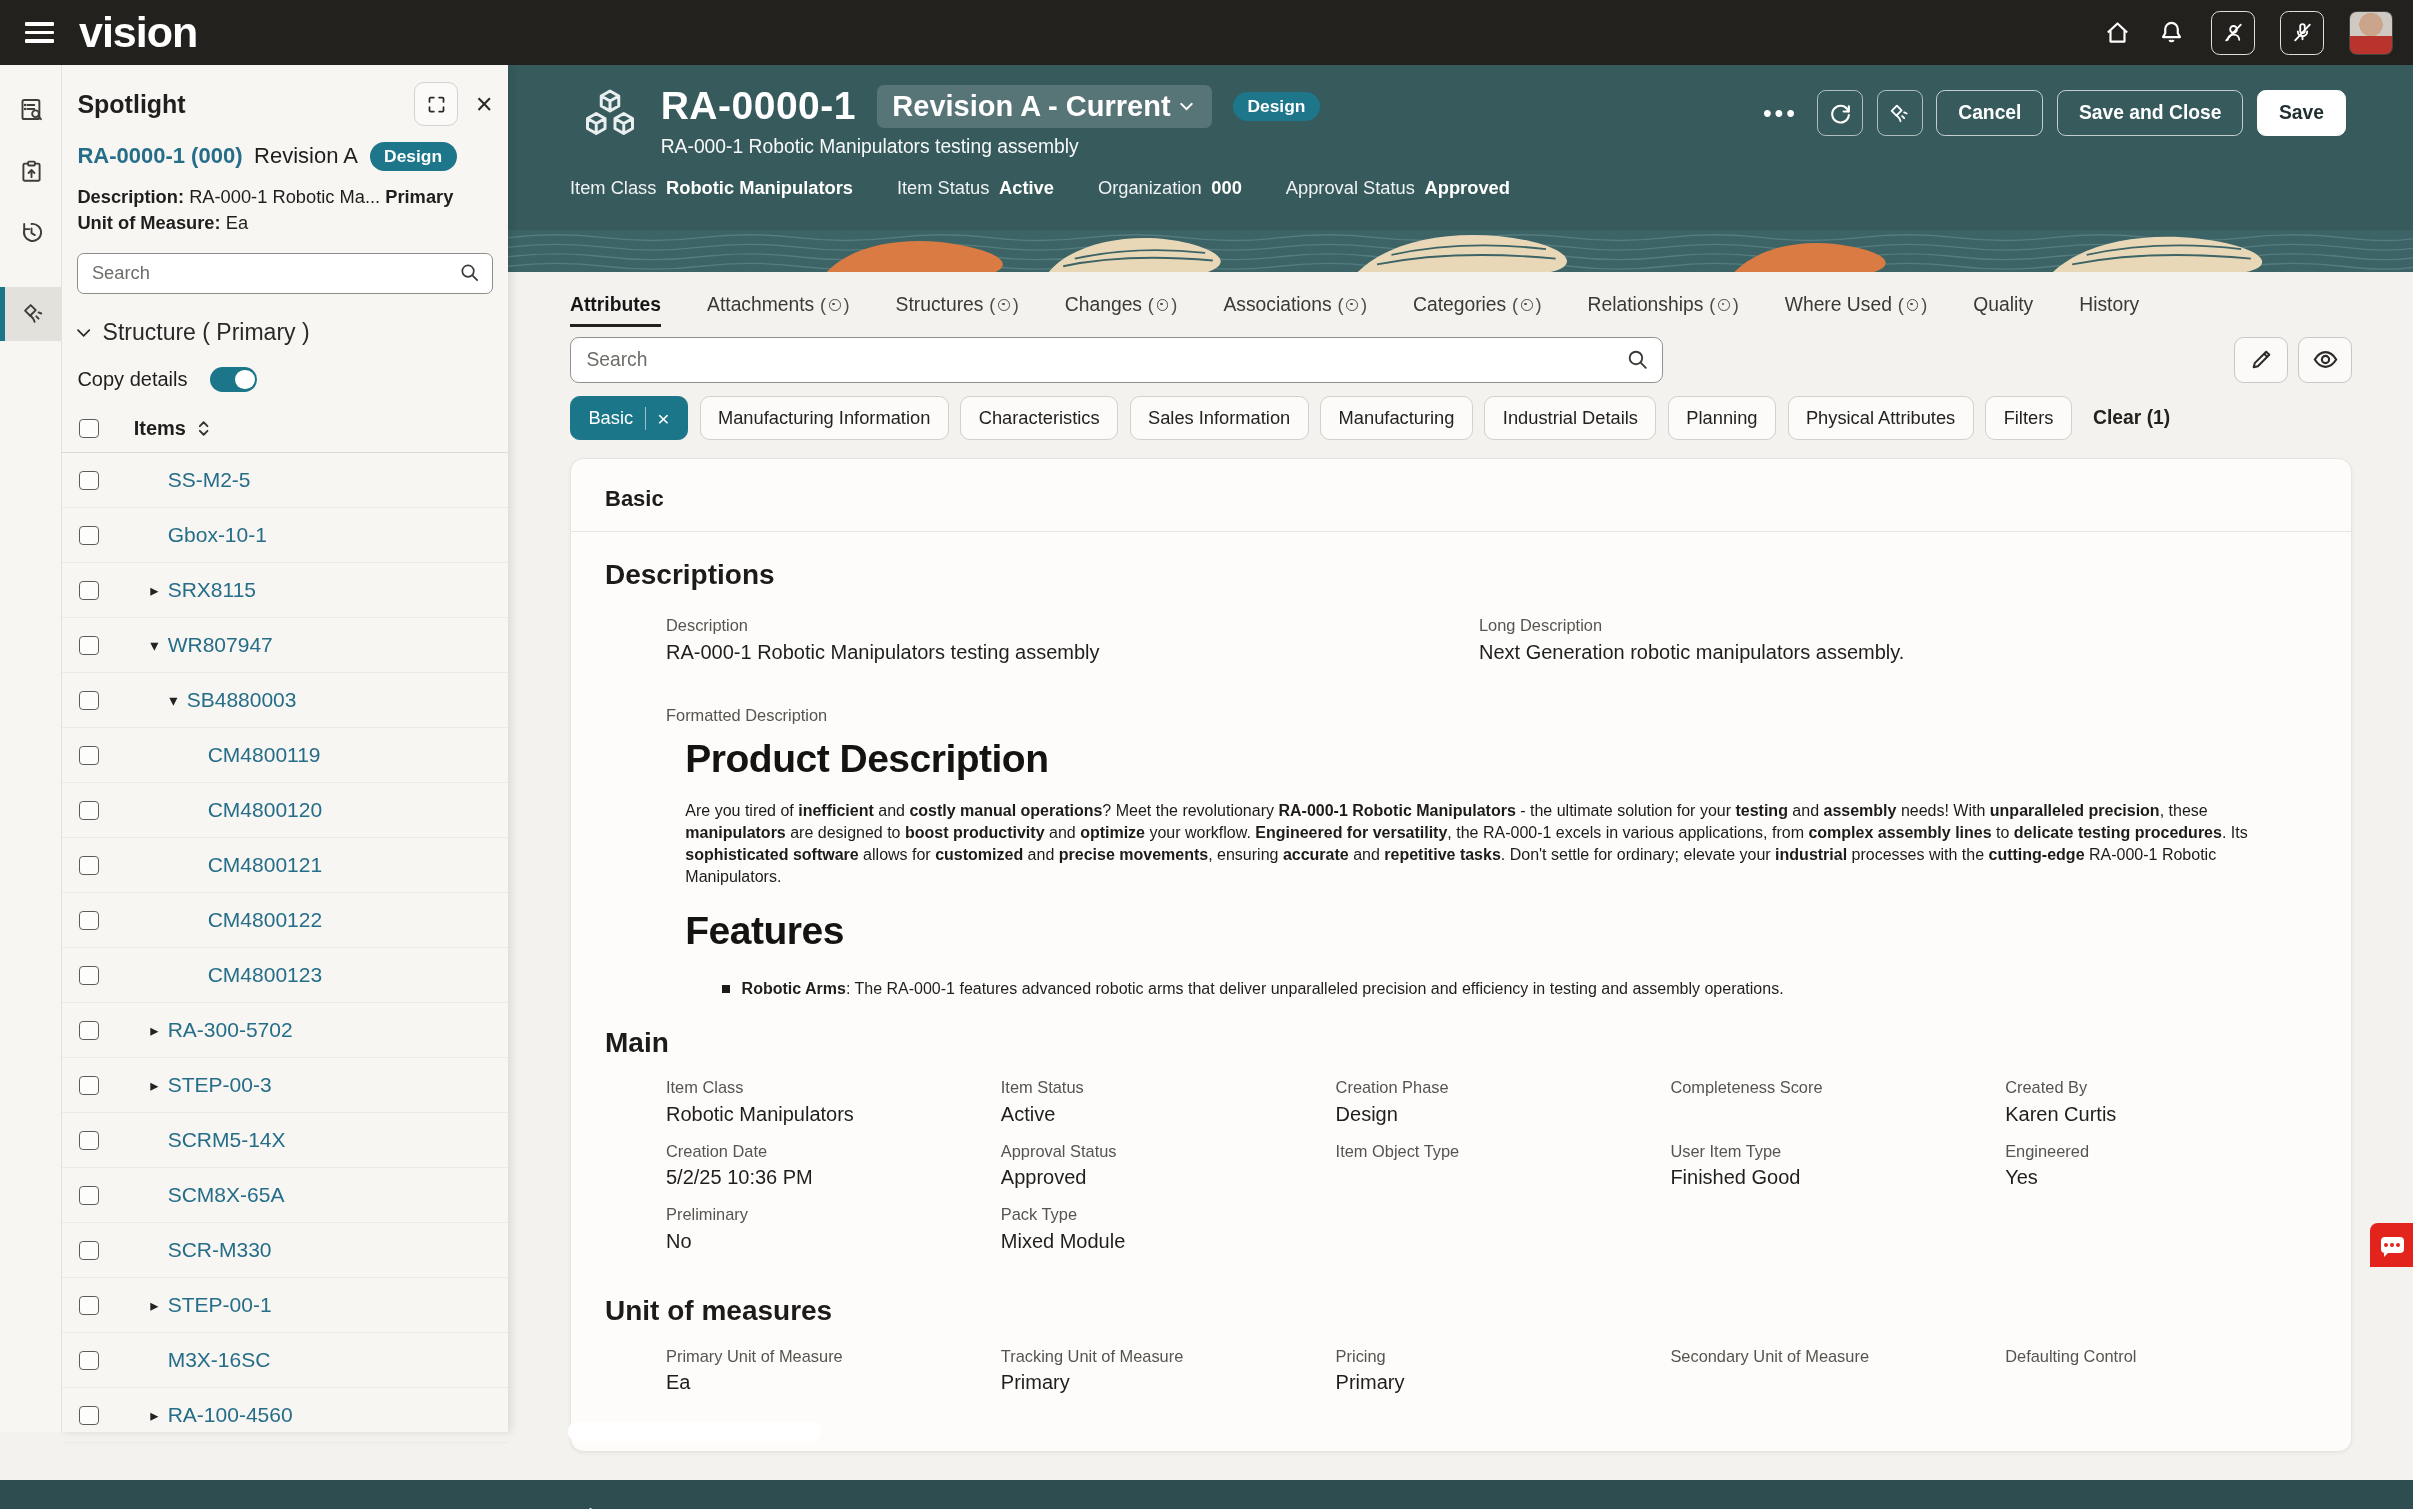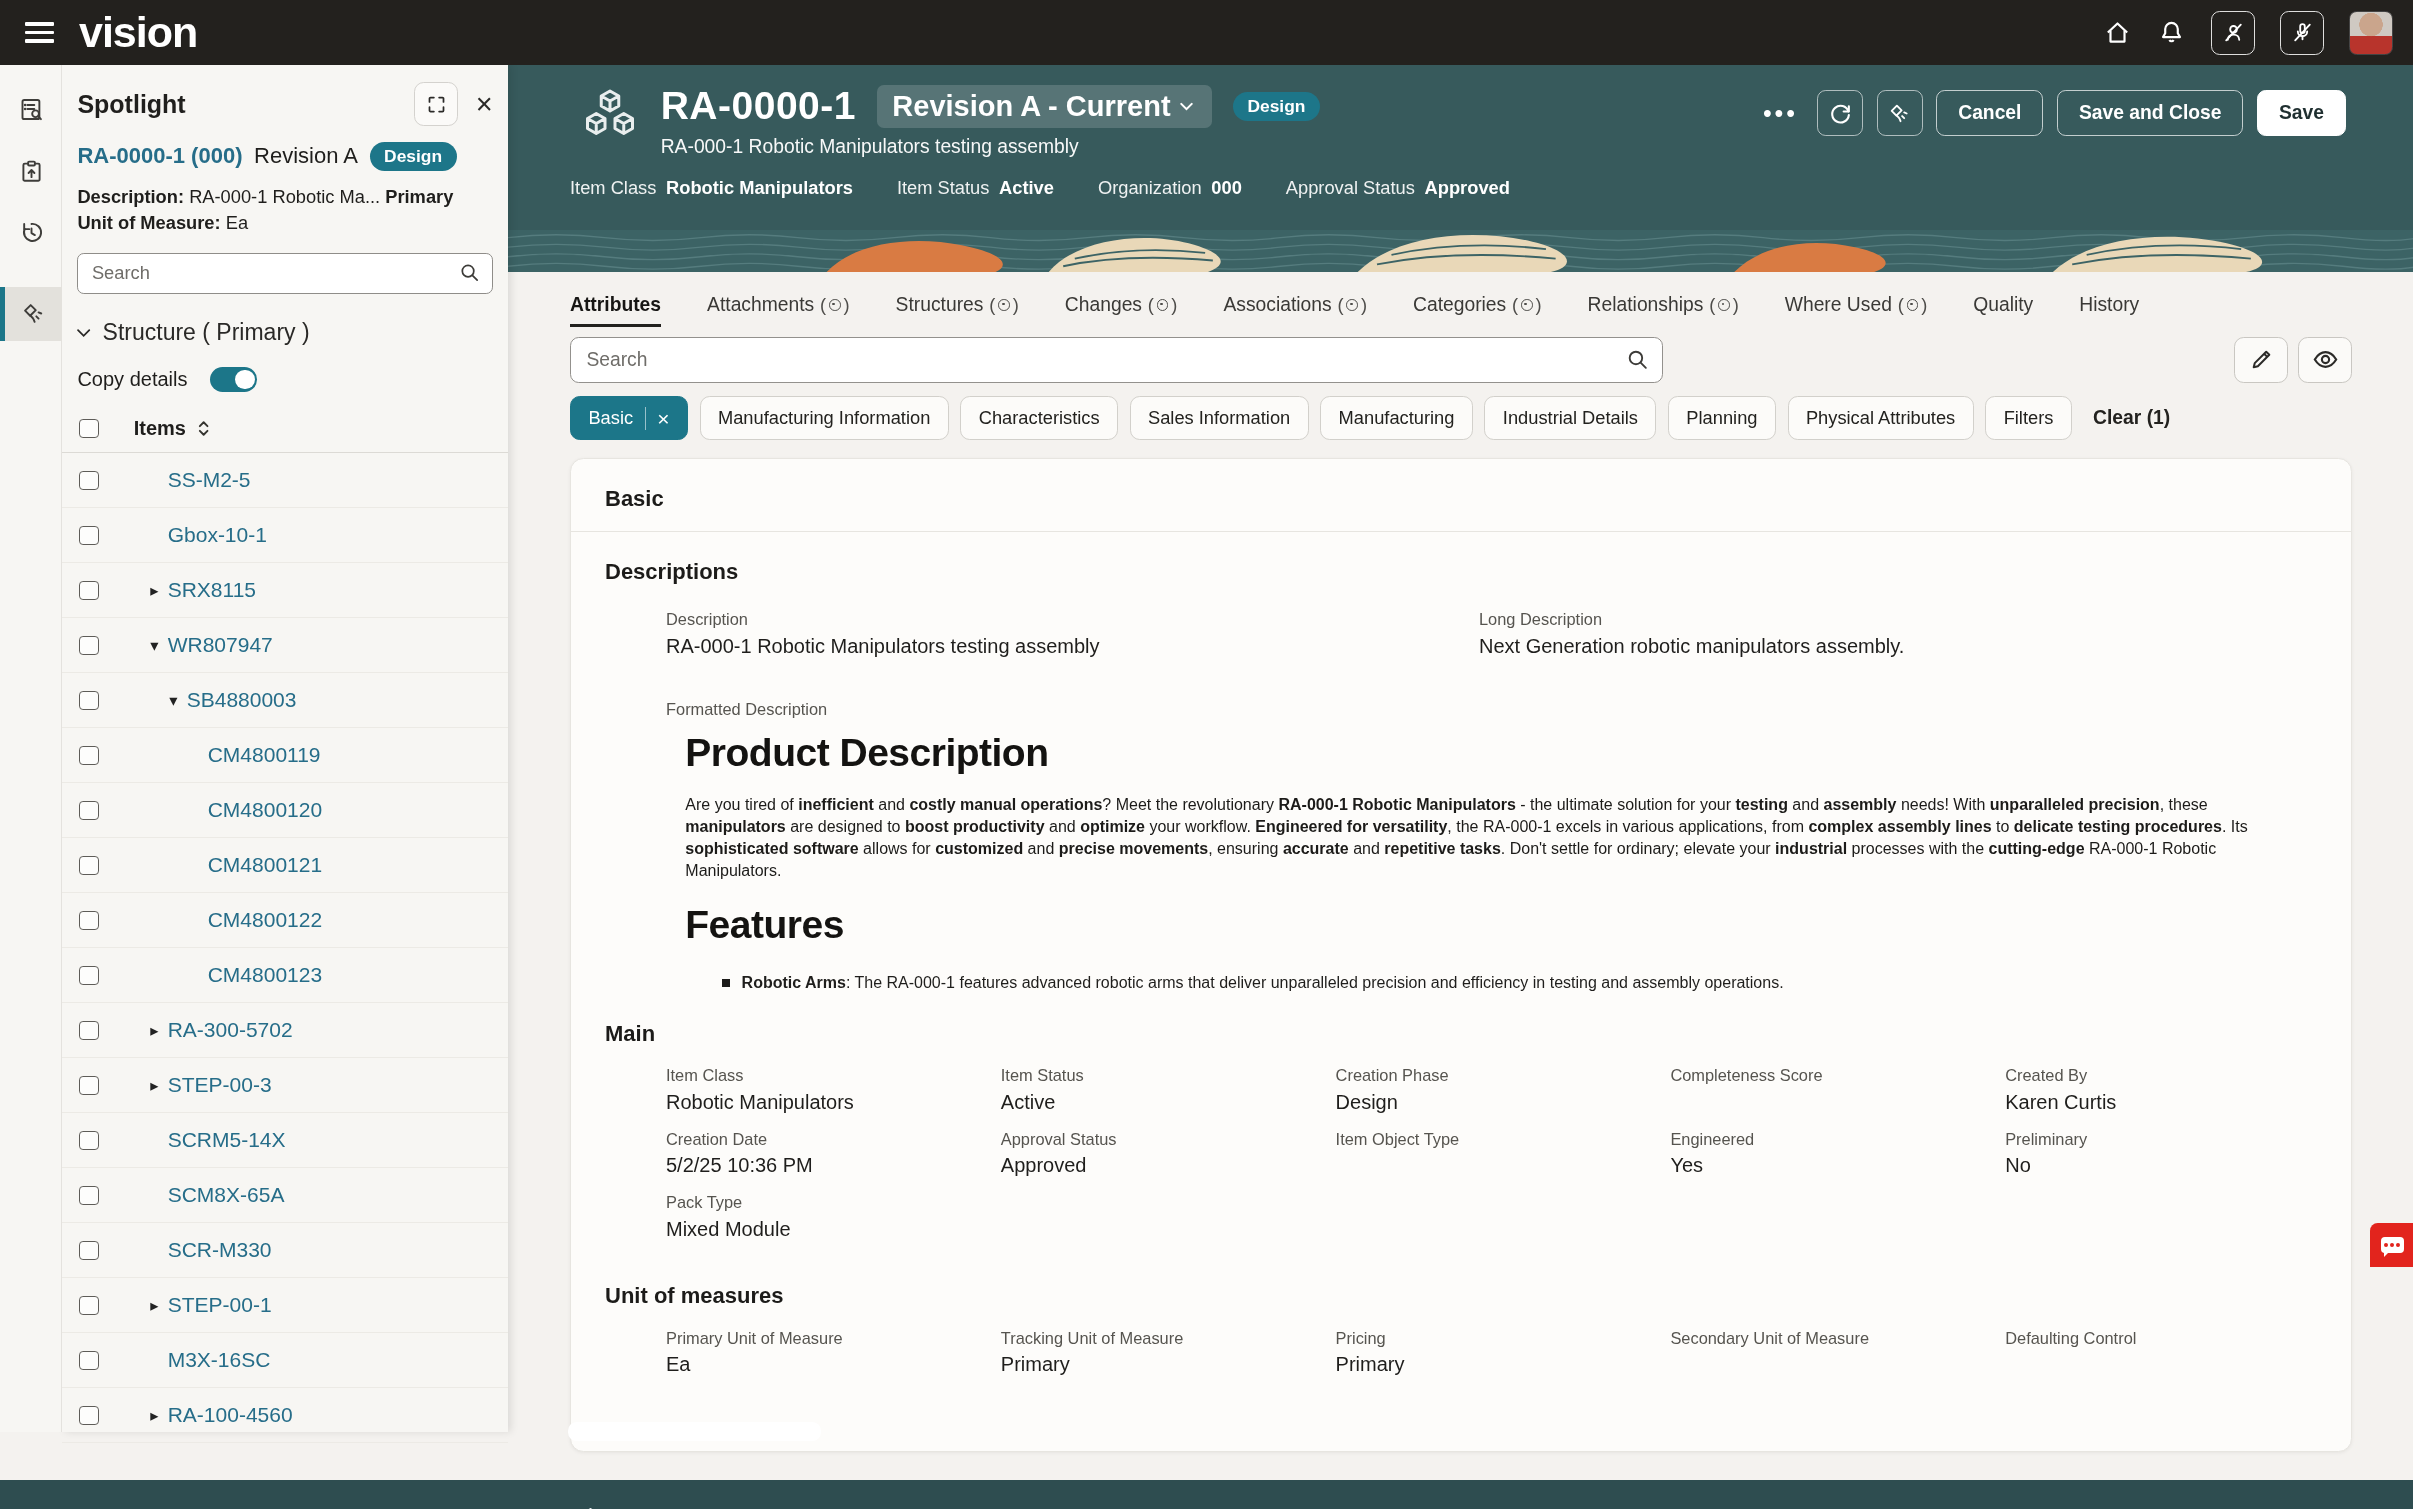--- a/index.html
+++ b/index.html
@@ -99,21 +99,21 @@
   .chip { border:1px solid #d2d0cb; background:#fcfbf9; border-radius:9.7px; height:44px; display:flex; align-items:center; padding:0 17.4px; font-size:18.3px; color:#23221f; cursor:pointer; white-space:nowrap; }
   .chip-selected { background:#1c7689; border-color:#1c7689; color:#fff; gap:11.6px; }
   .chip-selected .divider { width:1px; height:23px; background:rgba(255,255,255,.55); }
   .chip-selected .x { font-size:21px; line-height:1; }
   .clear-link { margin-left:9.7px; font-size:19.3px; font-weight:700; color:#23221f; cursor:pointer; white-space:nowrap; }
 
   
   .card { margin-top:17.4px; background:#fdfcfa; border:1px solid #e7e5e0; border-radius:13.5px; box-shadow:0 1px 3.9px rgba(0,0,0,.06); padding:27px 34px 39px 34px; height:994px; overflow:hidden; }
   .card-h2 { font-size:22px; font-weight:700; color:#1c1b19; }
   .card-divider { height:1px; background:#e7e5e0; margin:19.3px -34px 0 -34px; }
-  .sec-h3 { font-size:22px; font-weight:700; margin-top:27px; color:#1c1b19; }
+  .sec-h3 { font-size:28px; font-weight:700; margin-top:27px; color:#1c1b19; }
   .desc-grid { display:grid; grid-template-columns:813px 1fr; margin-left:61px; margin-top:25px; }
   .fld-label { font-size:16.4px; color:#56544f; }
   .fld-value { font-size:20px; color:#1f1e1c; margin-top:5.8px; min-height:25px; }
   .formatted { margin-left:61px; margin-top:27px; }
   .rich { margin-left:19.3px; }
   .rich-h1 { font-size:39px; font-weight:900; letter-spacing:-0.5px; color:#141311; margin-top:11.6px; }
   .rich-p { font-size:16px; line-height:22px; color:#1c1b19; margin-top:19.3px; max-width:1564px; }
   .rich-p b, .bullet-text b { font-weight:700; }
   .features { margin-top:21px; }
   .bullet-row { display:flex; margin-top:25px; max-width:1506px; }
@@ -666,20 +666,24 @@
             <div class="fld">
               <div class="fld-label">Approval Status</div>
               <div class="fld-value">Approved</div>
             </div>
 
             <div class="fld">
               <div class="fld-label">Item Object Type</div>
               <div class="fld-value"></div>
             </div>
 
+            <div class="fld">
+              <div class="fld-label">User Item Type</div>
+              <div class="fld-value">Finished Good</div>
+            </div>
 
             <div class="fld">
               <div class="fld-label">Engineered</div>
               <div class="fld-value">Yes</div>
             </div>
 
             <div class="fld">
               <div class="fld-label">Preliminary</div>
               <div class="fld-value">No</div>
             </div>

